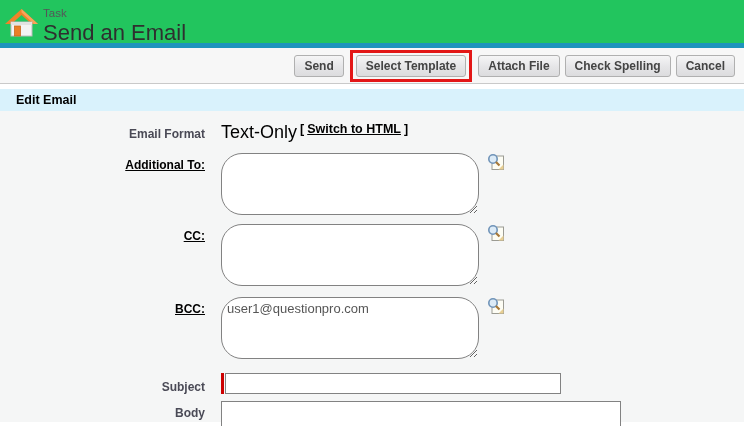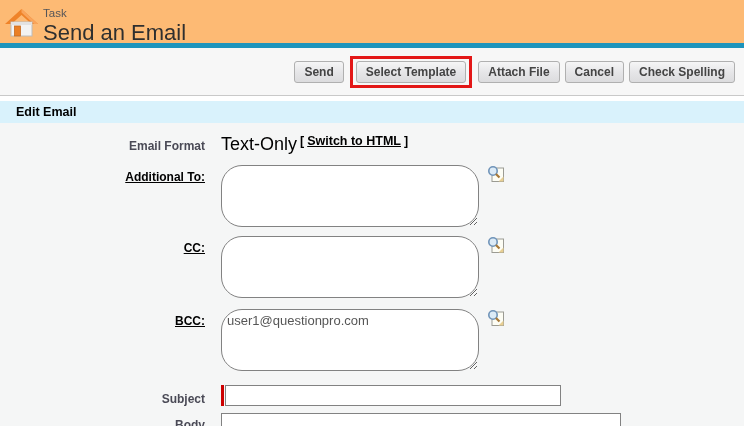--- a/index.html
+++ b/index.html
@@ -6,29 +6,29 @@
     --teal:#1d94bc; --section-bg:#d9f2fc; --hl-red:#e31717; --req-red:#cc0000;
     --label-gray:#4a4a56; --border-gray:#828282;
   }
   *{box-sizing:border-box;}
   html,body{margin:0;padding:0;}
   body{
     width:744px;height:426px;overflow:hidden;background:#ffffff;
     font-family:"Liberation Sans", sans-serif;
   }
   
-  .page-header{height:43px;display:flex;align-items:flex-start;padding:6px 0 0 5px;background:#fdba74;}
+  .page-header{height:43px;display:flex;align-items:flex-start;padding:6px 0 0 5px;background:#22c55e;}
   .entity-icon{width:33px;height:31px;flex:0 0 auto;margin-top:2px;}
   .titles{margin-left:5px;line-height:1.1;}
   .record-type{font-size:11.5px;color:#555558;margin-top:1px;}
   .page-title{font-size:22px;color:#2f2f2f;margin-top:1px;}
   .teal-bar{height:5px;background:var(--teal);}
   
   .toolbar{
-    height:48px;background:#f7f7f7;border-bottom:1px solid #c9c9c9;
+    height:36px;background:#f7f7f7;border-bottom:1px solid #c9c9c9;
     display:flex;align-items:center;justify-content:flex-end;padding-right:9px;gap:5px;
   }
   .sf-btn{
     font-family:"Liberation Sans", sans-serif;font-size:12px;font-weight:bold;color:#444;
     background:linear-gradient(#f5f5f6 0%,#e5e5e7 55%,#dcdcde 100%);
     border:1px solid #b0b0b0;border-radius:3px;padding:3px 9px;cursor:pointer;white-space:nowrap;
   }
   .hl-box{border:3px solid var(--hl-red);padding:2px 3px;display:flex;align-items:center;margin:0 1px;}
   
   .white-gap{height:5px;background:#fff;}
@@ -86,22 +86,22 @@
   </div>
 </div>
 <div class="teal-bar"></div>
 
 <div class="toolbar">
   <button class="sf-btn">Send</button>
   <span class="hl-box">
     <button class="sf-btn">Select Template</button>
   </span>
   <button class="sf-btn">Attach File</button>
+  <button class="sf-btn">Check Spelling</button>
   <button class="sf-btn">Cancel</button>
-  <button class="sf-btn">Check Spelling</button>
 </div>
 
 <div class="white-gap"></div>
 <div class="section-header">Edit Email</div>
 
 <div class="form-area">
 
   <div class="row row-format">
     <div class="label-cell"><span class="lbl">Email Format</span></div>
     <div class="ctrl-cell">

